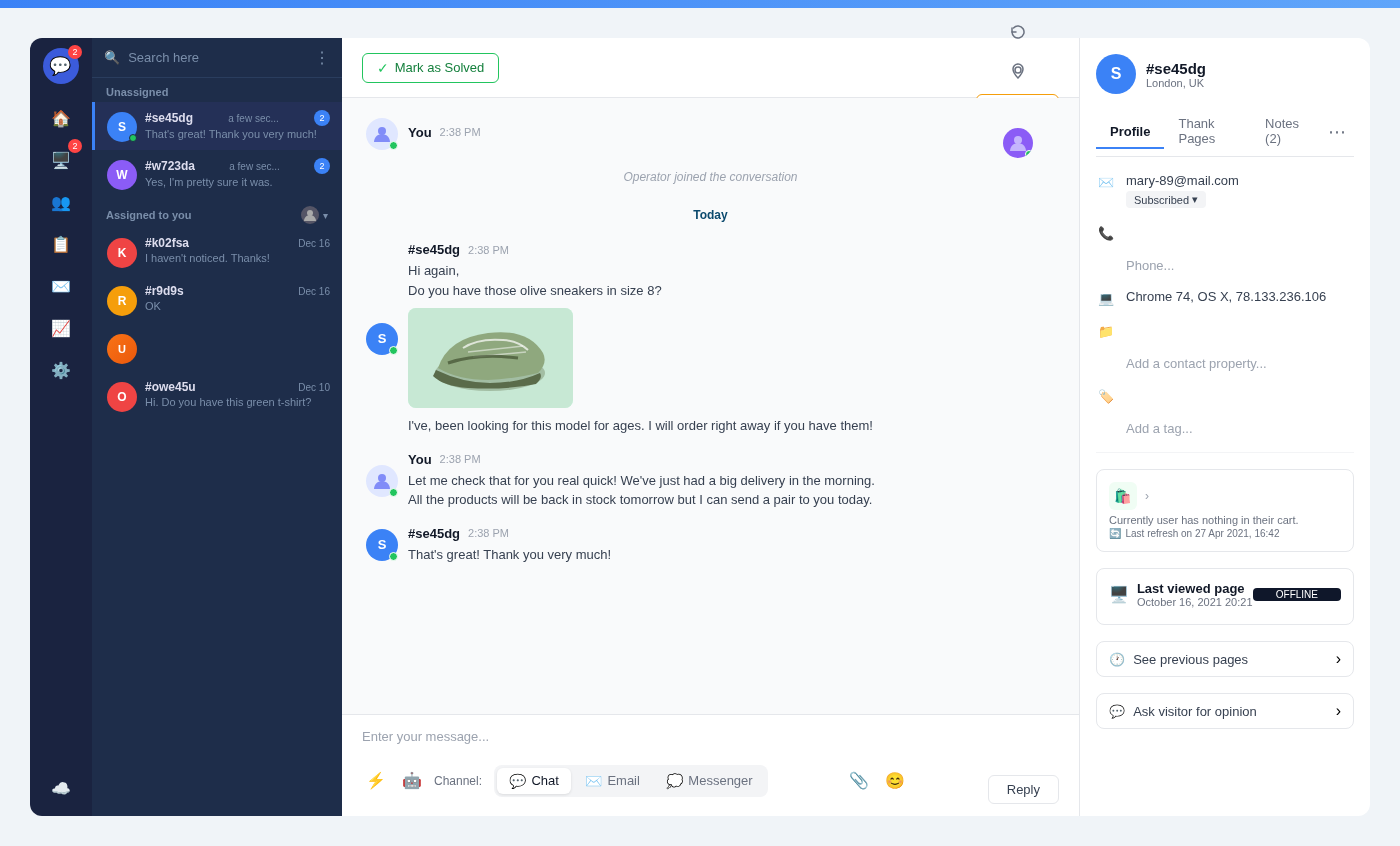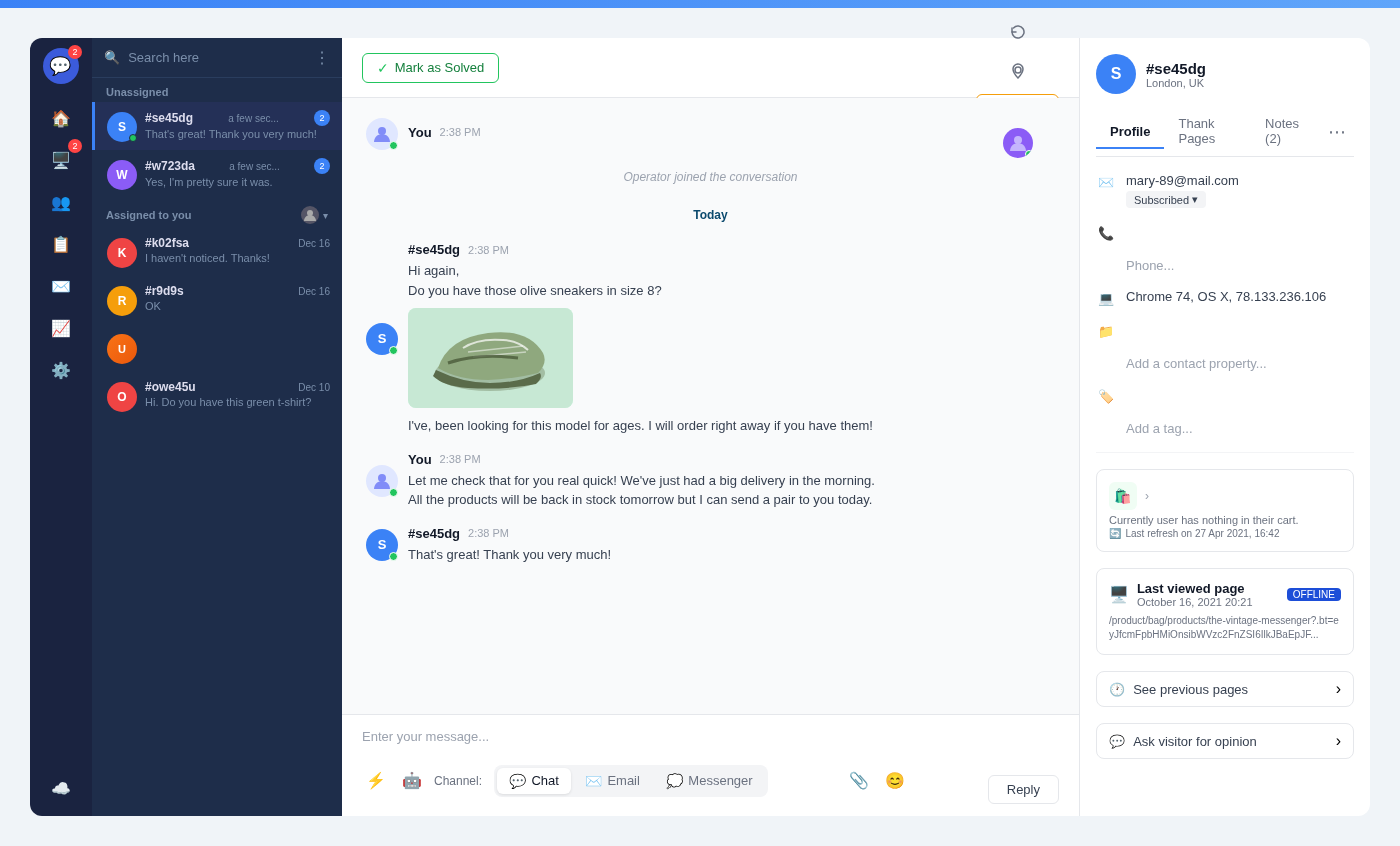--- a/index.html
+++ b/index.html
@@ -112,21 +112,21 @@
     .panel-card-title { font-size: 13px; font-weight: 600; color: #111827; flex: 1; }
     .panel-card-chevron { color: #9ca3af; font-size: 12px; cursor: pointer; }
     .panel-card-sub { font-size: 11px; color: #6b7280; margin-top: 4px; }
     .panel-card-refresh { font-size: 10px; color: #6b7280; display: flex; align-items: center; gap: 4px; margin-top: 2px; }
 
     .last-viewed-card { border: 1px solid #e5e7eb; border-radius: 8px; padding: 12px; margin: 4px 0; }
     .last-viewed-header { display: flex; align-items: center; justify-content: space-between; margin-bottom: 4px; }
     .last-viewed-title-wrap { display: flex; align-items: center; gap: 8px; }
     .last-viewed-title { font-size: 13px; font-weight: 600; color: #111827; }
     .last-viewed-date { font-size: 11px; color: #6b7280; }
-    .offline-badge { background: #1d4ed8; color: white; font-size: 10px; border-radius: 4px; padding: 1px 6px; }
+    .offline-badge { background: #0f172a; color: white; font-size: 10px; border-radius: 4px; padding: 1px 23px; }
     .last-viewed-url { font-size: 10px; color: #6b7280; word-break: break-all; margin-top: 6px; line-height: 1.4; }
     .see-pages-row { display: flex; align-items: center; justify-content: space-between; padding: 8px 12px; border: 1px solid #e5e7eb; border-radius: 8px; margin: 4px 0; cursor: pointer; }
     .see-pages-text { font-size: 13px; color: #374151; display: flex; align-items: center; gap: 8px; }
     .ask-opinion-row { display: flex; align-items: center; justify-content: space-between; padding: 8px 12px; border: 1px solid #e5e7eb; border-radius: 8px; margin: 4px 0; cursor: pointer; }
     .ask-opinion-text { font-size: 13px; color: #374151; display: flex; align-items: center; gap: 8px; }
 
     
     .top-bar { position: absolute; top: 0; left: 0; right: 0; height: 8px; background: linear-gradient(90deg, #3b82f6 0%, #60a5fa 100%); }
 
     .wrapper { position: relative; width: 1400px; height: 846px; }
@@ -479,21 +479,20 @@
           <div class="last-viewed-header">
             <div class="last-viewed-title-wrap">
               <span>🖥️</span>
               <div>
                 <div class="last-viewed-title">Last viewed page</div>
                 <div class="last-viewed-date">October 16, 2021 20:21</div>
               </div>
             </div>
             <span class="offline-badge">OFFLINE</span>
           </div>
-          <div class="last-viewed-url">/product/bag/products/the-vintage-messenger?.bt=eyJfcmFpbHMiOnsibWVzc2FnZSI6IlkJBaEpJF...</div>
         </div>
 
         <div class="see-pages-row">
           <div class="see-pages-text">
             <span>🕐</span>
             <span>See previous pages</span>
           </div>
           <span>›</span>
         </div>
 

